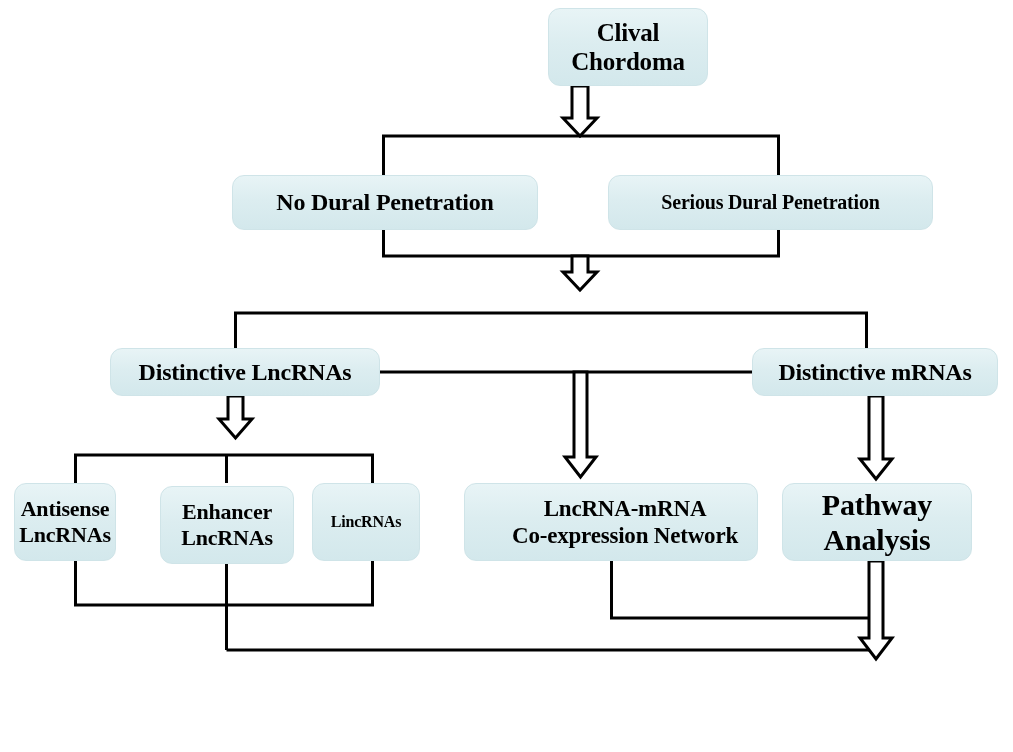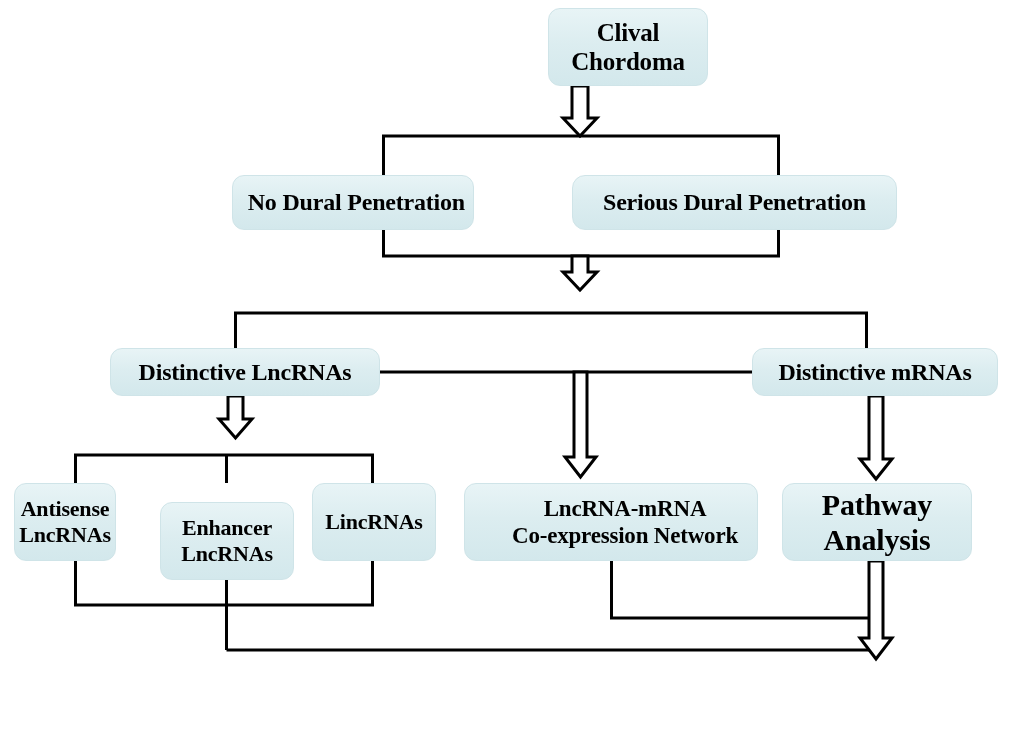--- a/index.html
+++ b/index.html
@@ -41,27 +41,27 @@
     letter-spacing: -0.2px;
     z-index: 2;
   }
   .node span {
     display: block;
     padding: 0 8px;
     white-space: pre-line;
   }
   
   #node-clival-chordoma   { left: 500px; top: 8px;   width: 160px; height: 78px;  font-size: 25px; margin-left: 48px; }
-  #node-no-dural          { left: 232px; top: 175px; width: 242px; height: 55px;  font-size: 24px; justify-content: flex-end; }
-  #node-serious-dural     { left: 572px; top: 175px; width: 325px; height: 55px;  font-size: 24px; border-radius: 13px; }
+  #node-no-dural          { left: 232px; top: 175px; width: 306px; height: 55px;  font-size: 24px; }
+  #node-serious-dural     { left: 608px; top: 175px; width: 325px; height: 55px;  font-size: 20px; }
   #node-distinctive-lnc   { left: 110px; top: 348px; width: 270px; height: 48px;  font-size: 24px; }
   #node-distinctive-mrna  { left: 752px; top: 348px; width: 246px; height: 48px;  font-size: 24px; }
   #node-antisense         { left: 14px;  top: 483px; width: 102px; height: 78px;  font-size: 22px; }
-  #node-enhancer          { left: 160px; top: 502px; width: 134px; height: 78px;  font-size: 22px; }
-  #node-linc              { left: 312px; top: 483px; width: 124px; height: 78px;  font-size: 22px; }
+  #node-enhancer          { left: 160px; top: 486px; width: 134px; height: 78px;  font-size: 22px; }
+  #node-linc              { left: 312px; top: 483px; width: 108px; height: 78px;  font-size: 16px; }
   #node-coexpression      { left: 464px; top: 483px; width: 294px; height: 78px;  font-size: 23px; padding-left: 28px; }
   #node-pathway           { left: 782px; top: 483px; width: 190px; height: 78px;  font-size: 30px; }
   #node-biological        { left: 503px; top: 663px; width: 508px; height: 78px;  font-size: 25px; }
 </style>
 </head>
 <body>
 
 <div id="diagram-root">
 
   <svg id="connector-layer" viewBox="0 0 1013 752" width="1013" height="752" xmlns="http://www.w3.org/2000/svg">

